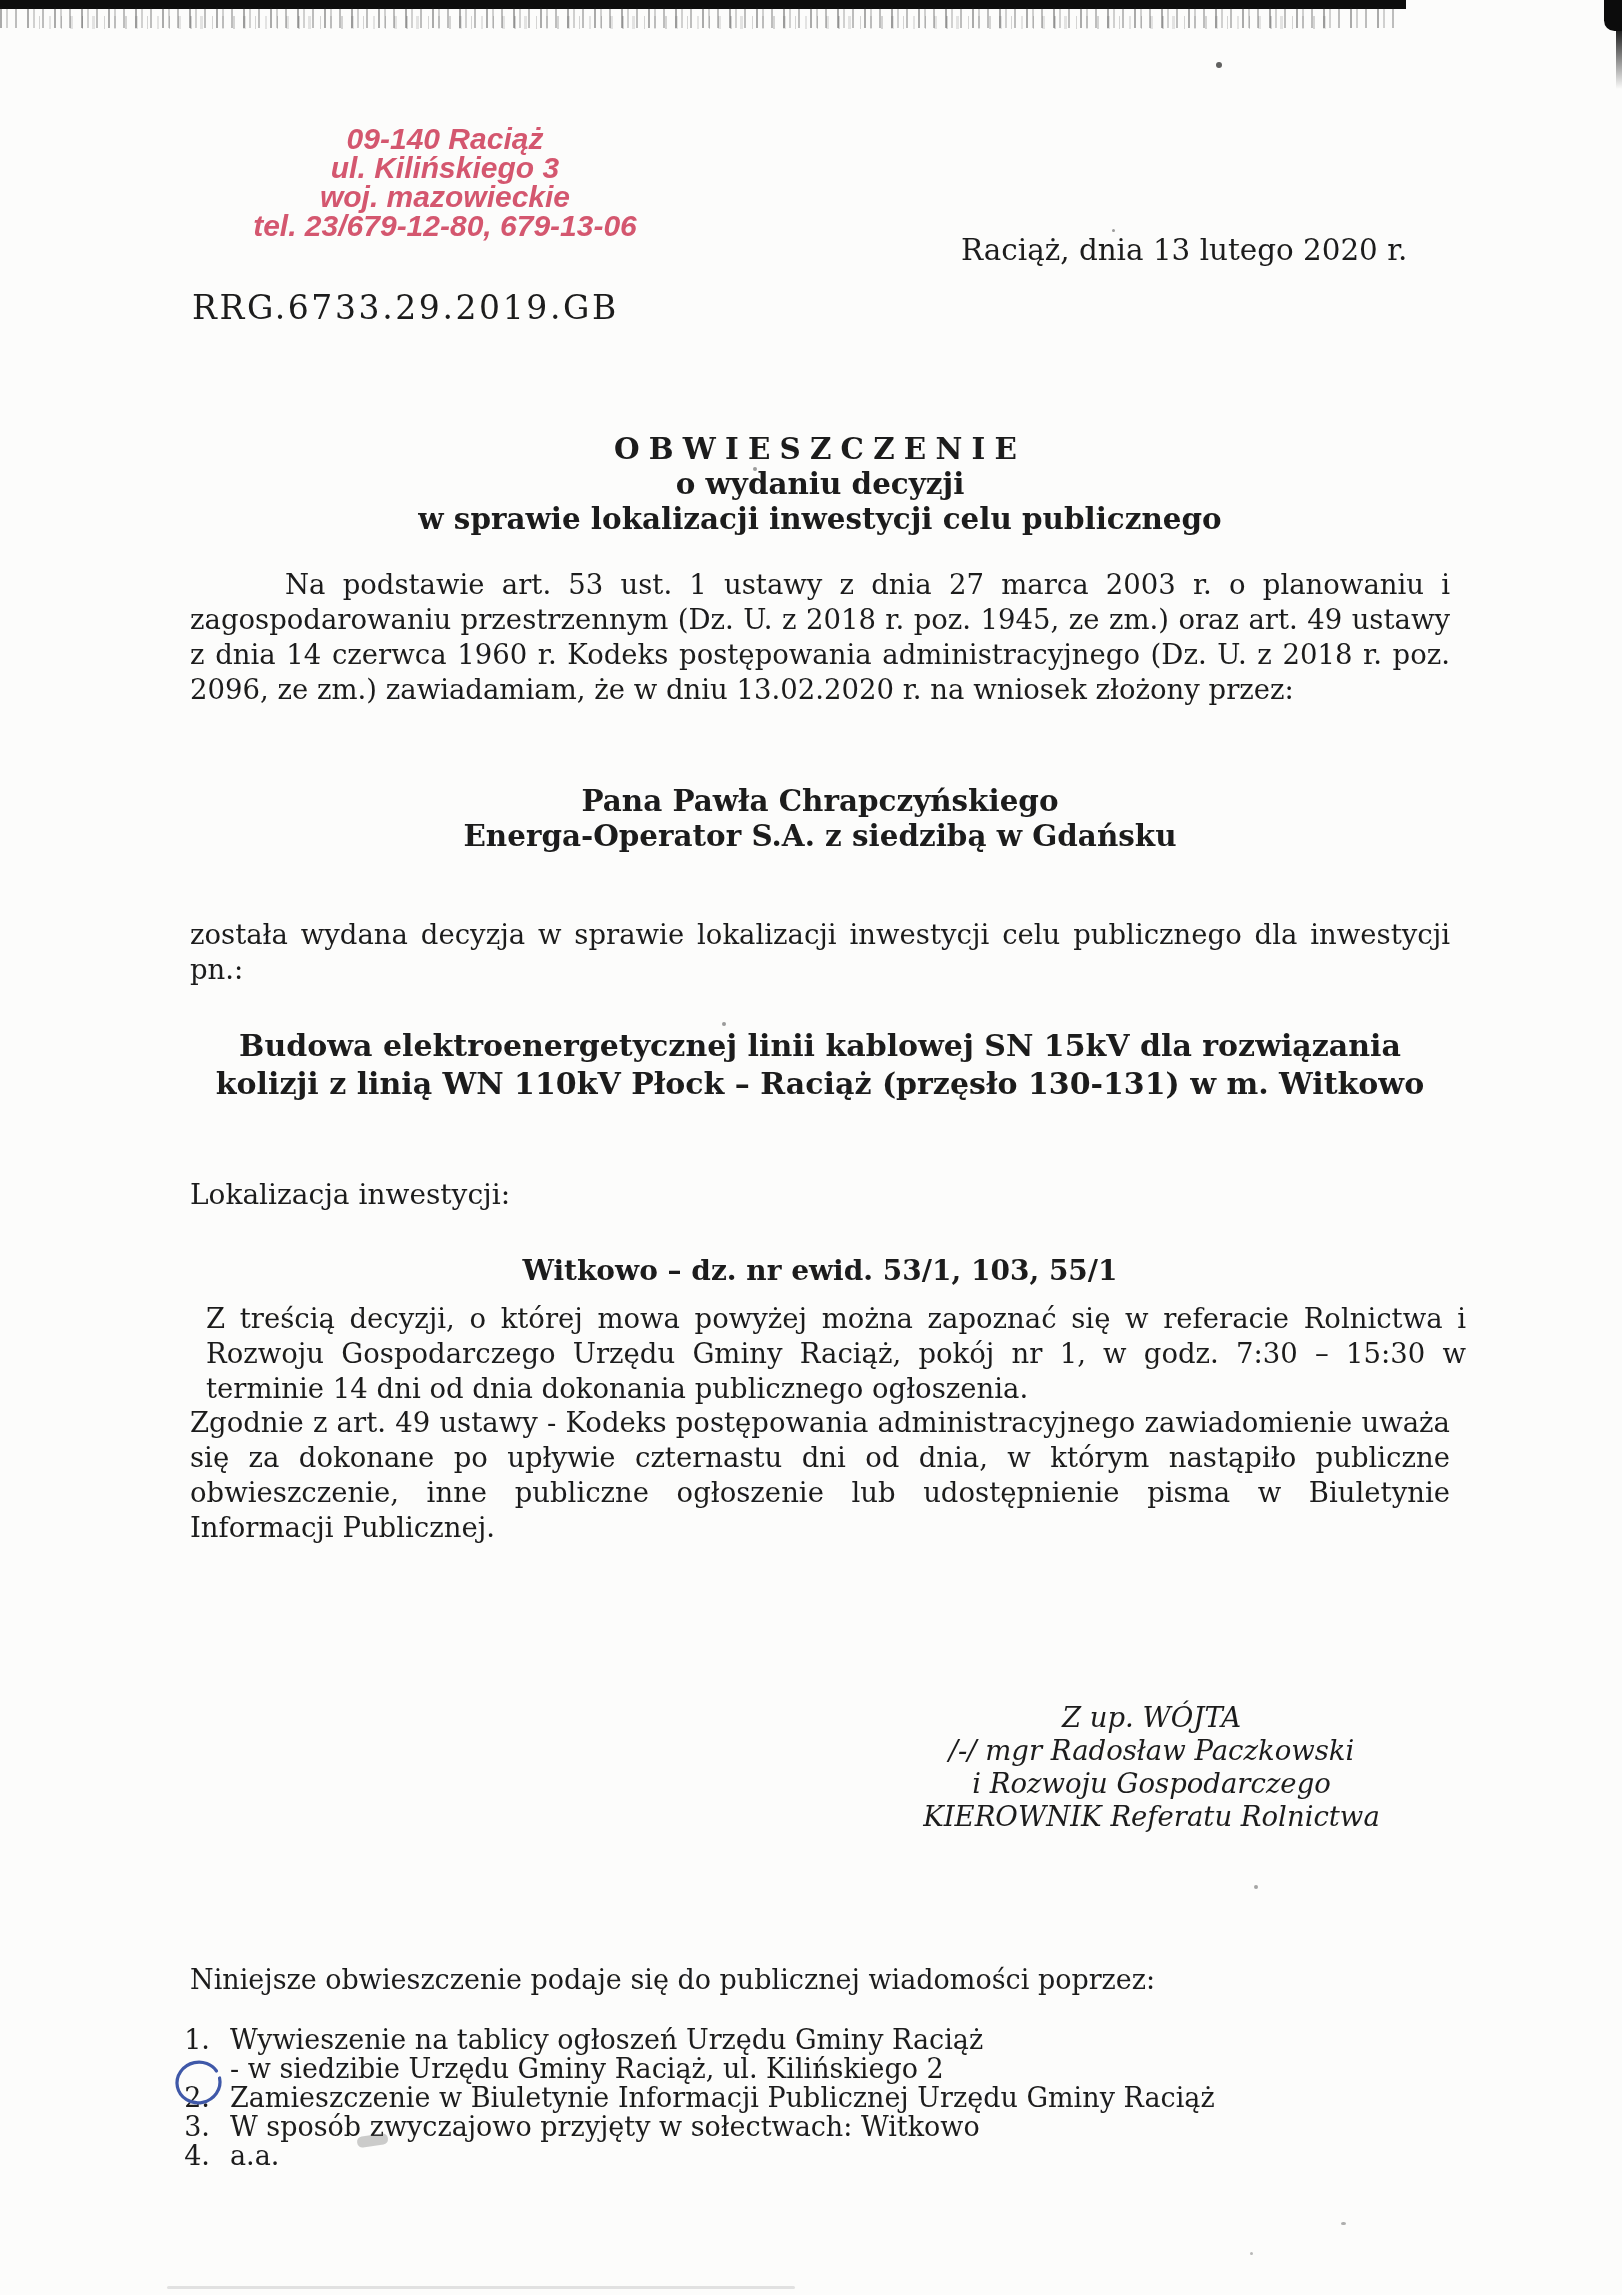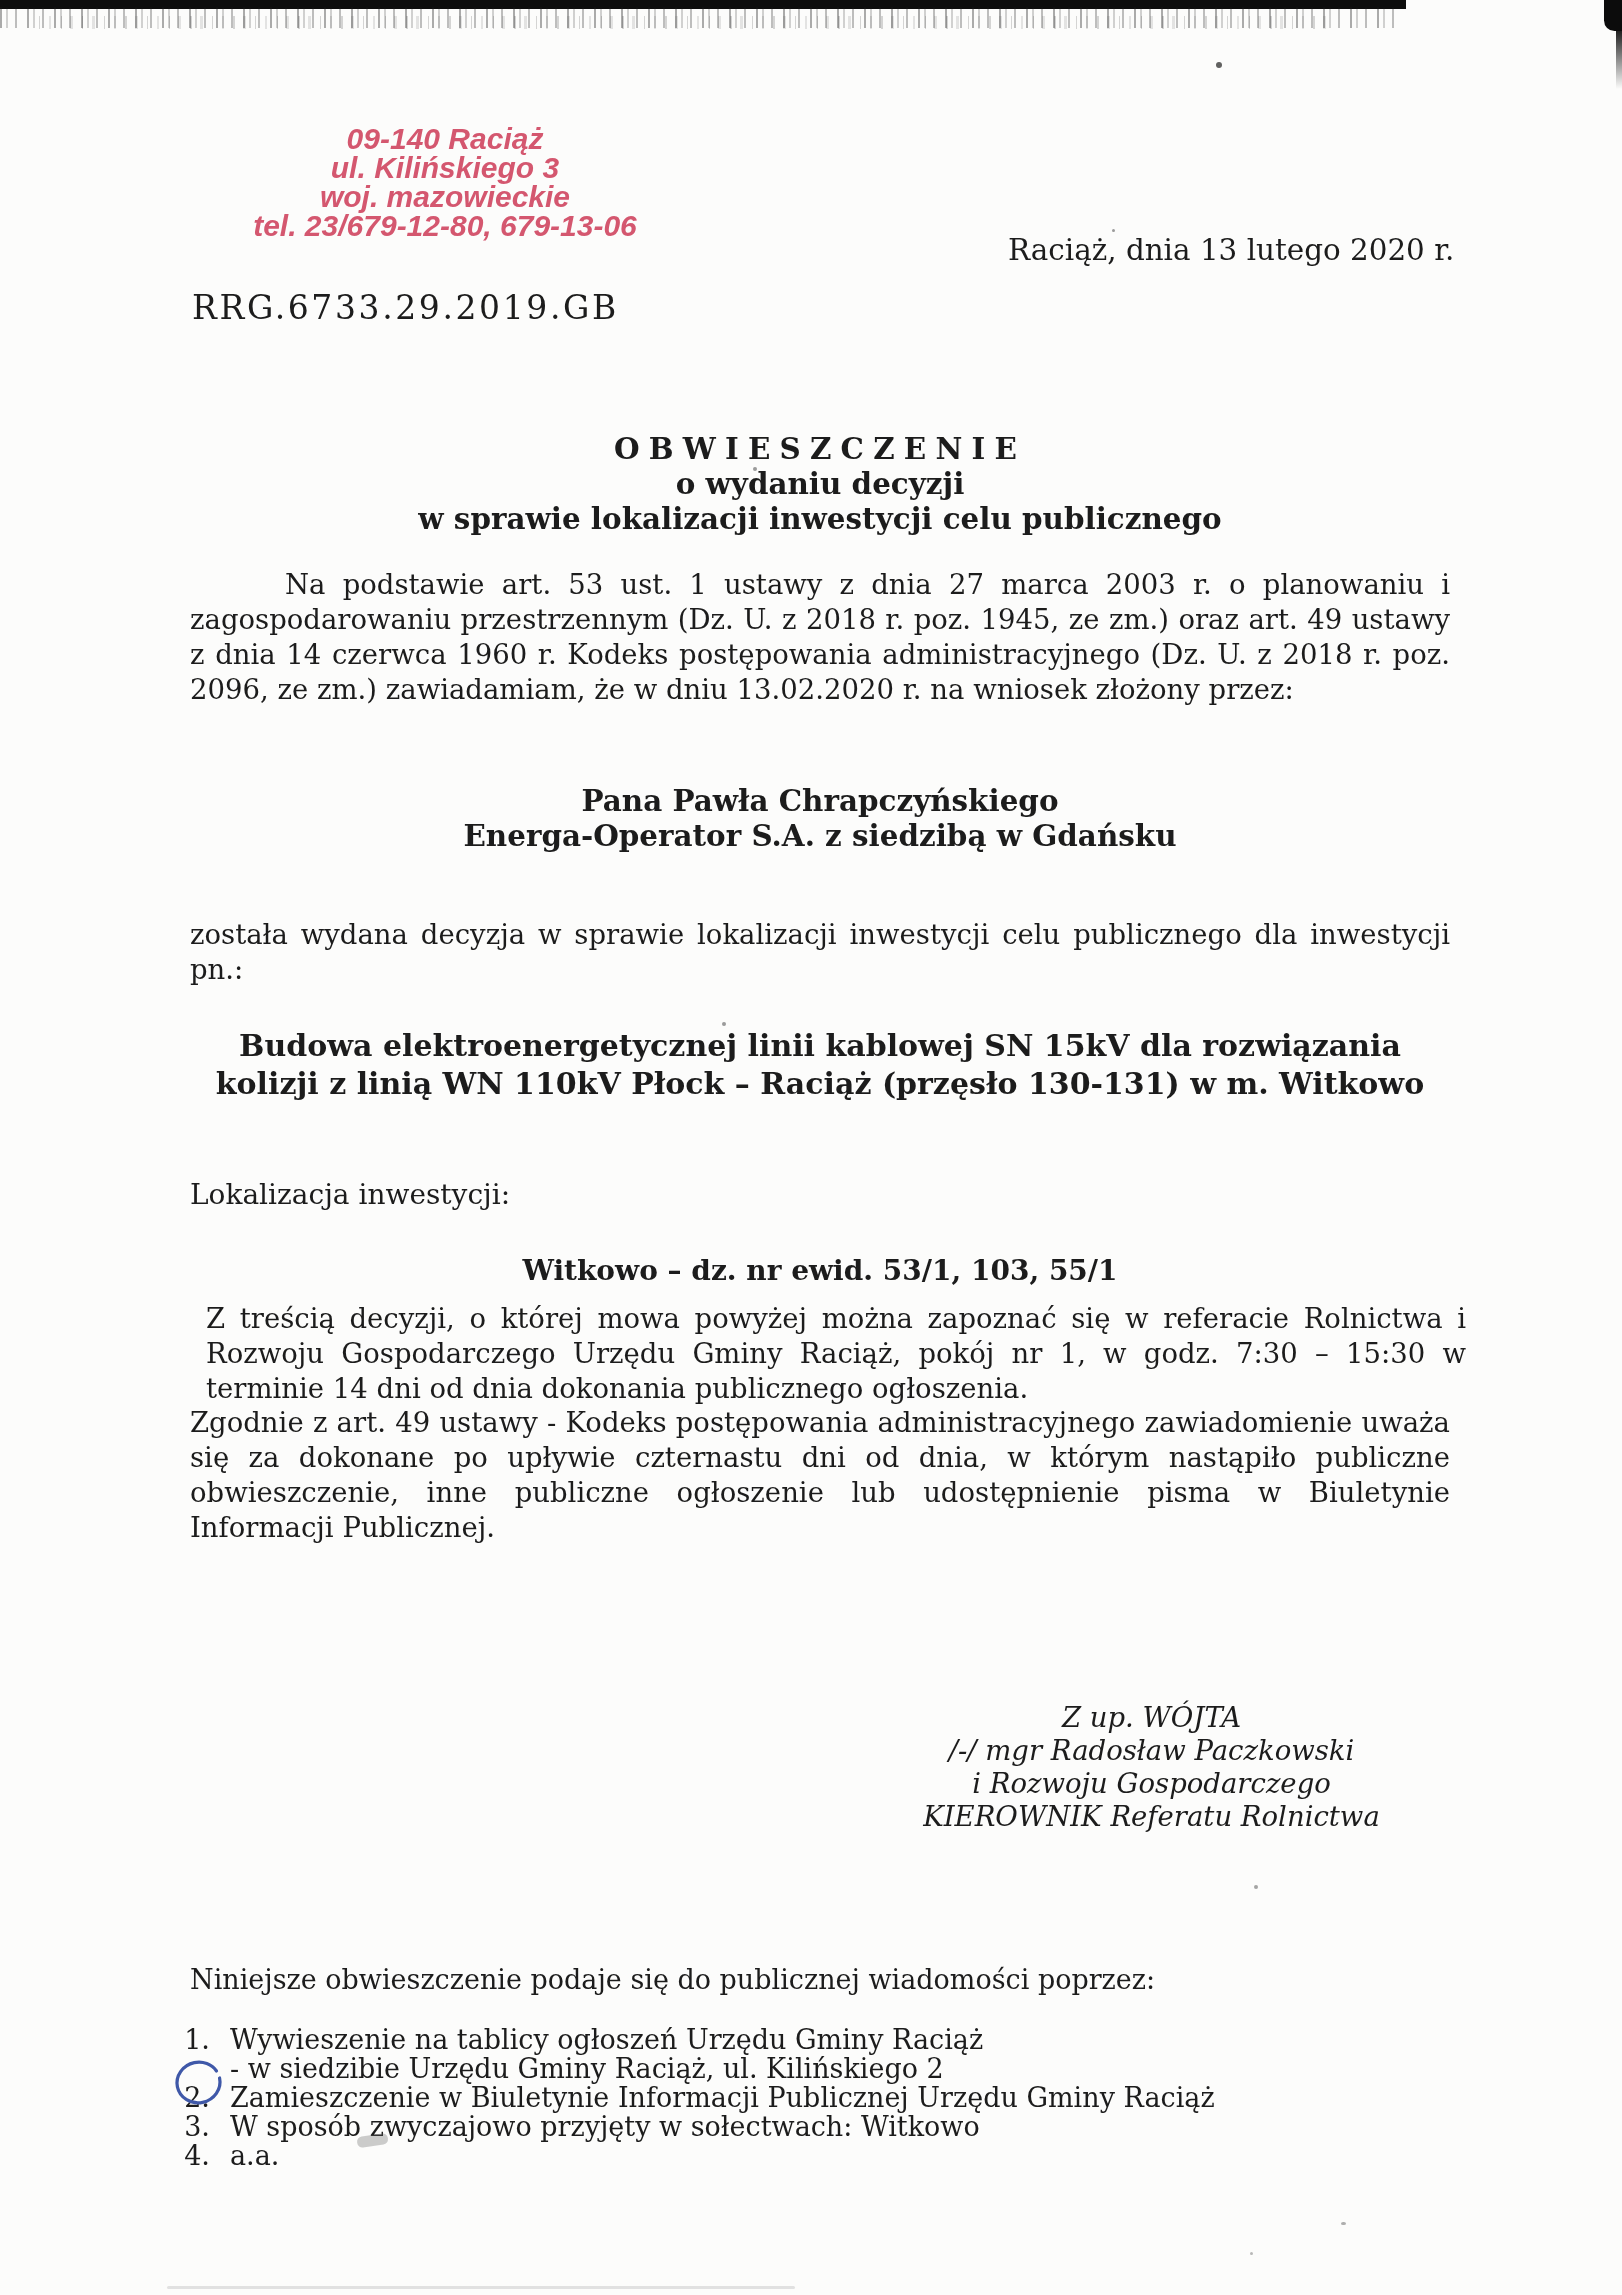--- a/index.html
+++ b/index.html
@@ -40,21 +40,21 @@
   .smudge{position:absolute;background:rgba(100,100,100,.32);border-radius:5.2px;transform:rotate(-8deg);}
   .bottom-streak{position:absolute;left:167px;top:2286px;width:628px;height:3.3px;background:rgba(130,130,130,.22);border-radius:2px;}
 
   
   .stamp{position:absolute;left:228px;top:124px;width:434px;text-align:center;color:var(--stamp-red);}
   .stamp-org{font-family:"DejaVu Serif",serif;font-weight:bold;font-size:37px;letter-spacing:2px;line-height:42px;white-space:nowrap;}
   .stamp-line{font-family:"Liberation Sans",sans-serif;font-weight:bold;font-size:30px;line-height:29px;opacity:.92;white-space:nowrap;font-style:italic;}
 
   
   .ref{position:absolute;left:192px;top:288px;font-size:33px;letter-spacing:2.6px;white-space:nowrap;}
-  .date{position:absolute;left:1008px;top:233px;font-size:29.4px;white-space:nowrap;}
+  .date{position:absolute;left:961px;top:233px;font-size:29.4px;white-space:nowrap;}
 
   
   .heading{position:absolute;left:190px;top:431px;width:1260px;text-align:center;font-weight:bold;font-size:29.4px;line-height:35px;}
   .heading-main{letter-spacing:9.2px;}
 
   
   .body{
     position:absolute;left:190px;width:1260px;
     font-size:27.5px;line-height:35px;text-align:justify;margin:0;
   }

